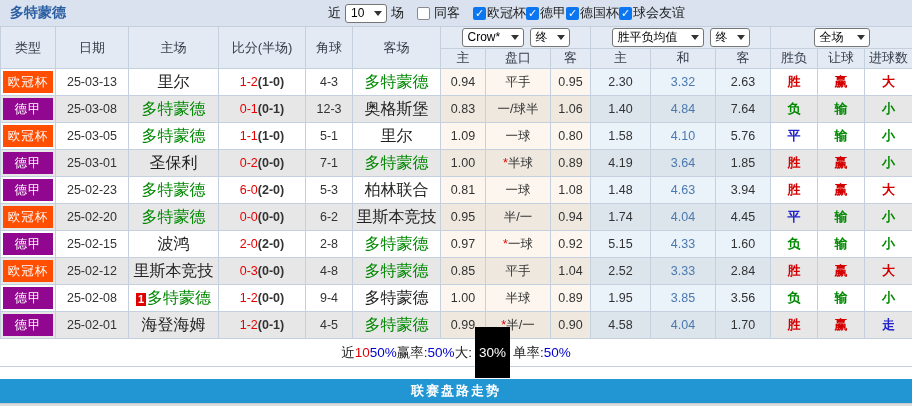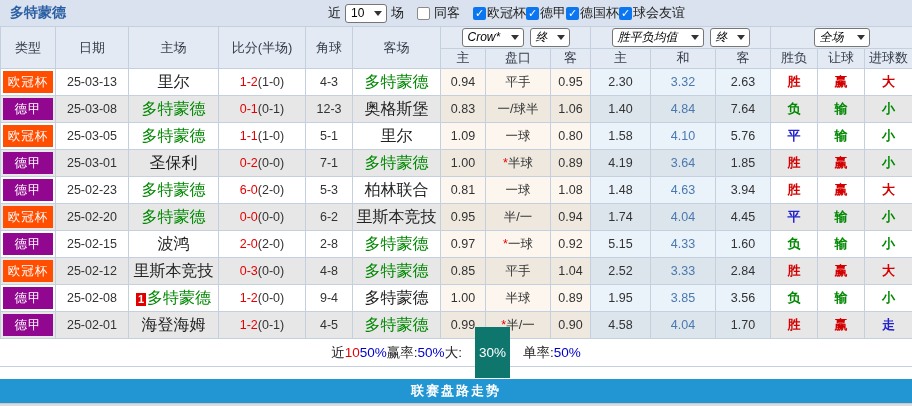--- a/index.html
+++ b/index.html
@@ -45,21 +45,21 @@
   .cb-group { display: inline-flex; align-items: center; gap: 1px; }
   .gap-l { margin-left: 9px; }
 
   
   table { border-collapse: collapse; table-layout: fixed; width: 912px; }
   td, th {
     border: 1px solid #c5d0de; font-weight: normal;
     text-align: center; vertical-align: middle; overflow: hidden; white-space: nowrap;
   }
   thead td, thead th { background: #e4eaf3; color: #333c4a; font-size: 13px; }
-  thead tr.hrow1 td { height: 21px; border-bottom: none; font-style: italic; }
+  thead tr.hrow1 td { height: 21px; border-bottom: none; }
   thead tr.hrow2 td { height: 20px; }
   thead th[rowspan] { height: 42px; }
   thead .dd-cell { border-bottom: 1px solid #c5d0de; }
   .dd-wrap { display: flex; align-items: center; justify-content: center; gap: 6px; }
 
   tbody td { height: 26px; font-size: 12.5px; color: #333; }
   tr.odd  td { background: #ffffff; }
   tr.even td { background: #e7e7e7; }
   tr.odd  td.g1 { background: #fcf6ee; }
   tr.even td.g1 { background: #eee8df; }
@@ -72,38 +72,38 @@
     color: #fff; font-size: 12.5px; letter-spacing: 1px;
   }
   .team { font-size: 16px; color: #222; }
   .team.main { color: #008800; }
   .rank-badge {
     display: inline-block; background: #e00000; color: #fff;
     font-size: 11px; line-height: 13px; padding: 0 2px; margin-right: 1px;
     font-weight: bold;
   }
   .sc { color: #e60000; }
-  .half { color: #333; }
+  .half { color: #333; font-weight: bold; }
   td.num { color: #333; }
   td.draw-col { color: #4a79ae; }
   .star { color: #e60000; }
   td.res { font-size: 13px; font-weight: bold; }
   .cr { color: #d40000; }
   .cg { color: #008800; }
   .cb2 { color: #2222cc; }
 
   
   .summary {
     height: 28px; display: flex; align-items: center; justify-content: center;
     font-size: 13.5px; color: #222; background: #fff;
     border-bottom: 1px solid #c5d0de;
   }
   .summary .seg-r { color: #e60000; }
   .summary .seg-b { color: #0000cc; }
-  .summary .seg-gbg { background: #0f766e; color: #fff; padding: 18px 4px; margin: 0 13px; }
+  .summary .seg-gbg { background: #000000; color: #fff; padding: 18px 4px; margin: 0 3px; }
 
   
   .footer-gap { height: 12px; background: #fff; }
   .footer-bar {
     height: 24px; background: #2196d3; color: #fff; font-weight: bold;
     font-size: 13px; letter-spacing: 2px;
     display: flex; align-items: center; justify-content: center; cursor: pointer;
   }
   .bottom-strip { height: 4px; background: #dcdcdc; border-top: 1px solid #c9c9c9; }
 </style>

